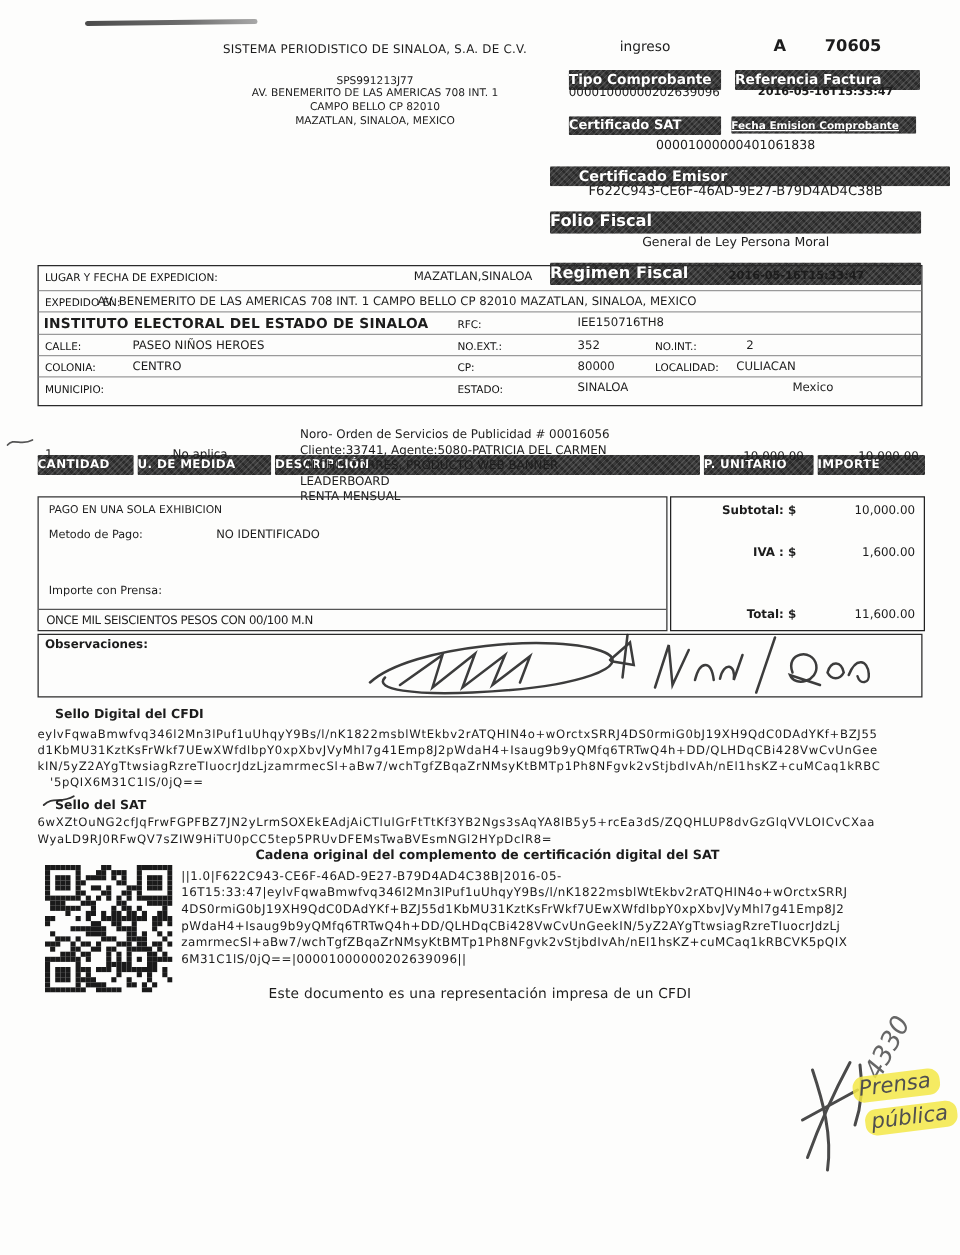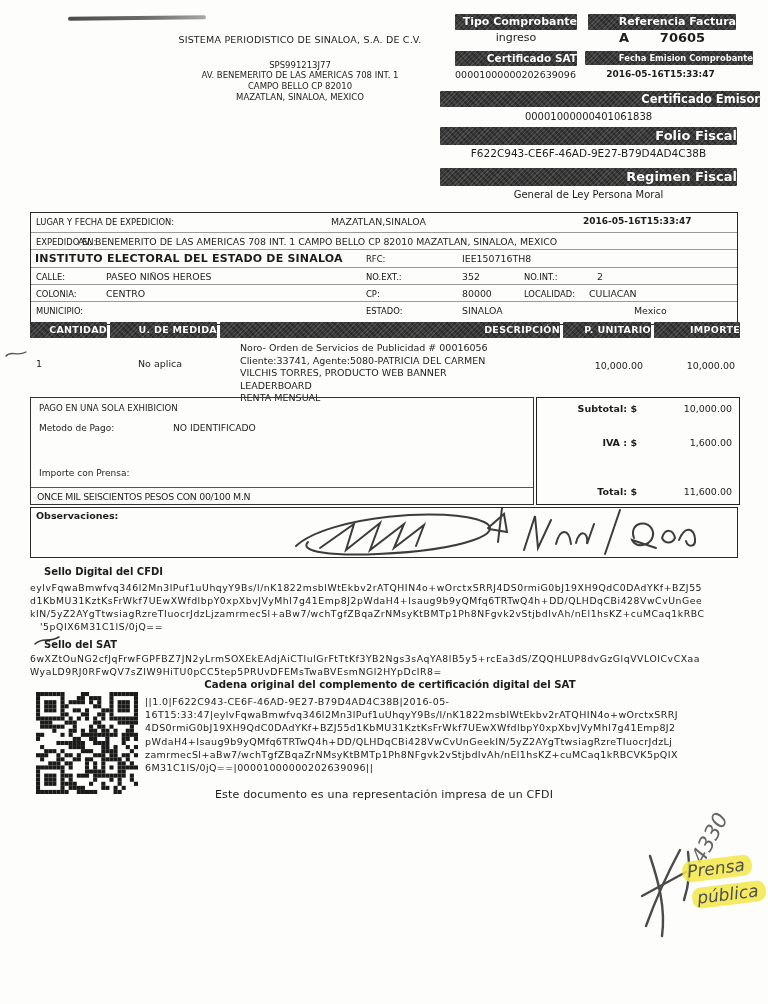--- a/index.html
+++ b/index.html
@@ -11,28 +11,28 @@
      background:linear-gradient(90deg,#2b2b2b,#555 60%,#999);transform:rotate(-.6deg);opacity:.85;}
   
   .company{left:150px;top:34px;width:300px;text-align:center;}
   .company .name{font-size:9.5px;letter-spacing:.2px;}
   .company .rfc{font-size:8.5px;margin-top:15px;}
   .company .addr{font-size:8.5px;line-height:11px;}
   
   .bar{background:#3a3a3a;
        background-image:repeating-linear-gradient(135deg,rgba(255,255,255,.12) 0 1px,transparent 1px 3px),
                         repeating-linear-gradient(45deg,rgba(0,0,0,.28) 0 2px,transparent 2px 5px);
-       color:#fff;font-weight:bold;text-align:right;border-radius:1px;
-       text-shadow:0 0 1px rgba(0,0,0,.6);}
+       color:#fff;font-weight:bold;text-align:left;border-radius:1px;
+       text-shadow:0 0 1px rgba(0,0,0,.6);margin-top:42px;}
   .bar-tipo{left:455px;top:14px;width:122px;height:16px;font-size:11px;line-height:16px;}
   .bar-ref{left:588px;top:14px;width:148px;height:16px;font-size:11px;line-height:16px;}
   .val-ingreso{left:455px;top:31px;width:122px;text-align:center;font-size:11px;}
   .val-ref{left:588px;top:30px;width:148px;display:flex;justify-content:space-evenly;font-weight:bold;font-size:13px;}
   .bar-certsat{left:455px;top:51px;width:122px;height:15px;font-size:10.5px;line-height:15px;}
-  .bar-fecha{left:585px;top:51px;width:168px;height:14px;font-size:8.4px;line-height:14px;}
+  .bar-fecha{left:585px;top:51px;width:148px;height:14px;font-size:8.4px;line-height:14px;text-decoration:underline;}
   .val-certsat{left:449px;top:69px;width:133px;text-align:center;font-size:9.5px;}
   .val-fecha{left:594px;top:69px;width:133px;text-align:center;font-size:9px;font-weight:bold;}
   .bar-emisor{left:440px;top:91px;width:297px;height:16px;font-size:11.5px;line-height:16px;padding-left:23px;}
   .val-emisor{left:440px;top:111px;width:297px;text-align:center;font-size:10px;}
   .bar-folio{left:440px;top:127px;width:297px;height:18px;font-size:13px;line-height:18px;}
   .val-folio{left:440px;top:147px;width:297px;text-align:center;font-size:10.5px;}
   .bar-regimen{left:440px;top:168px;width:297px;height:18px;font-size:13px;line-height:18px;}
   .val-regimen{left:440px;top:189px;width:297px;text-align:center;font-size:10px;}
   
   .client-box{left:30px;top:212px;width:708px;height:113px;border:1.5px solid #2a2a2a;box-sizing:border-box;}

